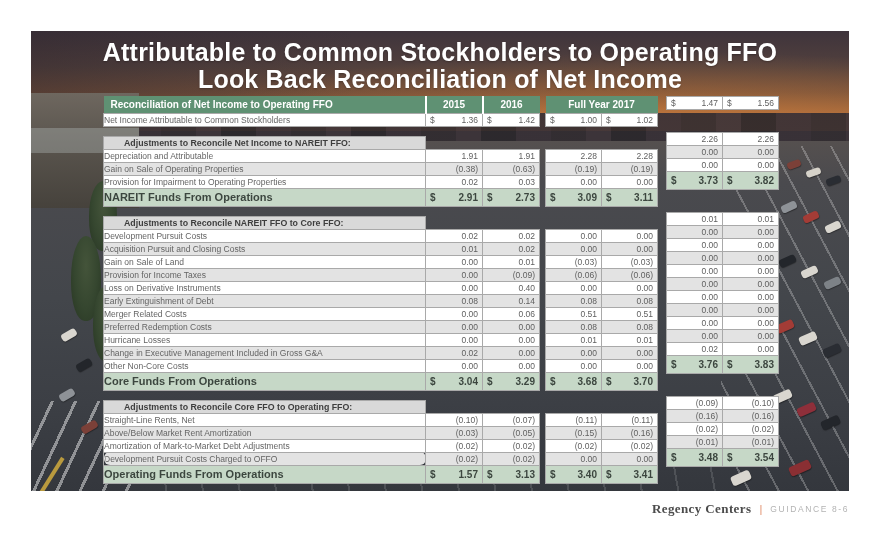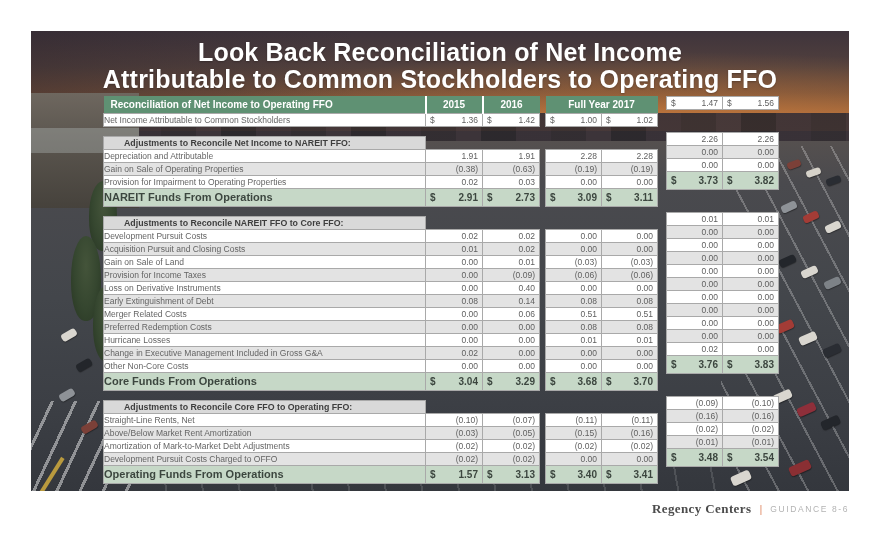--- a/index.html
+++ b/index.html
@@ -110,22 +110,22 @@
         <div class="car" style="left: 180px; top: 438px; width: 18px; height: 8px; background: rgb(35, 38, 43); transform: rotate(8deg);"></div>
         <div class="car" style="left: 242px; top: 436px; width: 18px; height: 8px; background: rgb(142, 146, 151); transform: rotate(8deg);"></div>
         <div class="car" style="left: 30px; top: 300px; width: 16px; height: 8px; background: rgb(217, 214, 207); transform: rotate(-30deg);"></div>
         <div class="car" style="left: 45px; top: 330px; width: 16px; height: 8px; background: rgb(35, 38, 43); transform: rotate(-30deg);"></div>
         <div class="car" style="left: 28px; top: 360px; width: 16px; height: 8px; background: rgb(142, 146, 151); transform: rotate(-30deg);"></div>
         <div class="car" style="left: 50px; top: 392px; width: 17px; height: 8px; background: rgb(123, 64, 56); transform: rotate(-30deg);"></div>
       </div>
   </div>
 
   <div class="title">
+    <div>Attributable to Common Stockholders to Operating FFO</div>
     <div>Look Back Reconciliation of Net Income</div>
-    <div>Attributable to Common Stockholders to Operating FFO</div>
   </div>
 
   <table id="island-a">
     <colgroup>
         <col style="width:322px">
         <col style="width:57px">
         <col style="width:57px">
       </colgroup>
     <tbody>
         <tr class="r-head">
@@ -417,21 +417,21 @@
               <span class="val">(0.02)</span>
             </div>
           </td>
           <td style="background: rgb(255, 255, 255);">
             <div class="cf end">
               <span class="val">(0.02)</span>
             </div>
           </td>
         </tr>
         <tr class="r-data">
-          <td class="lbl" style="background: rgb(227, 227, 227);">Development Pursuit Costs Charged to OFFO</td>
+          <td class="lbl" style="background: rgb(227, 227, 227); border-radius: 6px;">Development Pursuit Costs Charged to OFFO</td>
           <td style="background: rgb(227, 227, 227);">
             <div class="cf end">
               <span class="val">(0.02)</span>
             </div>
           </td>
           <td style="background: rgb(227, 227, 227);">
             <div class="cf end">
               <span class="val">(0.02)</span>
             </div>
           </td>

